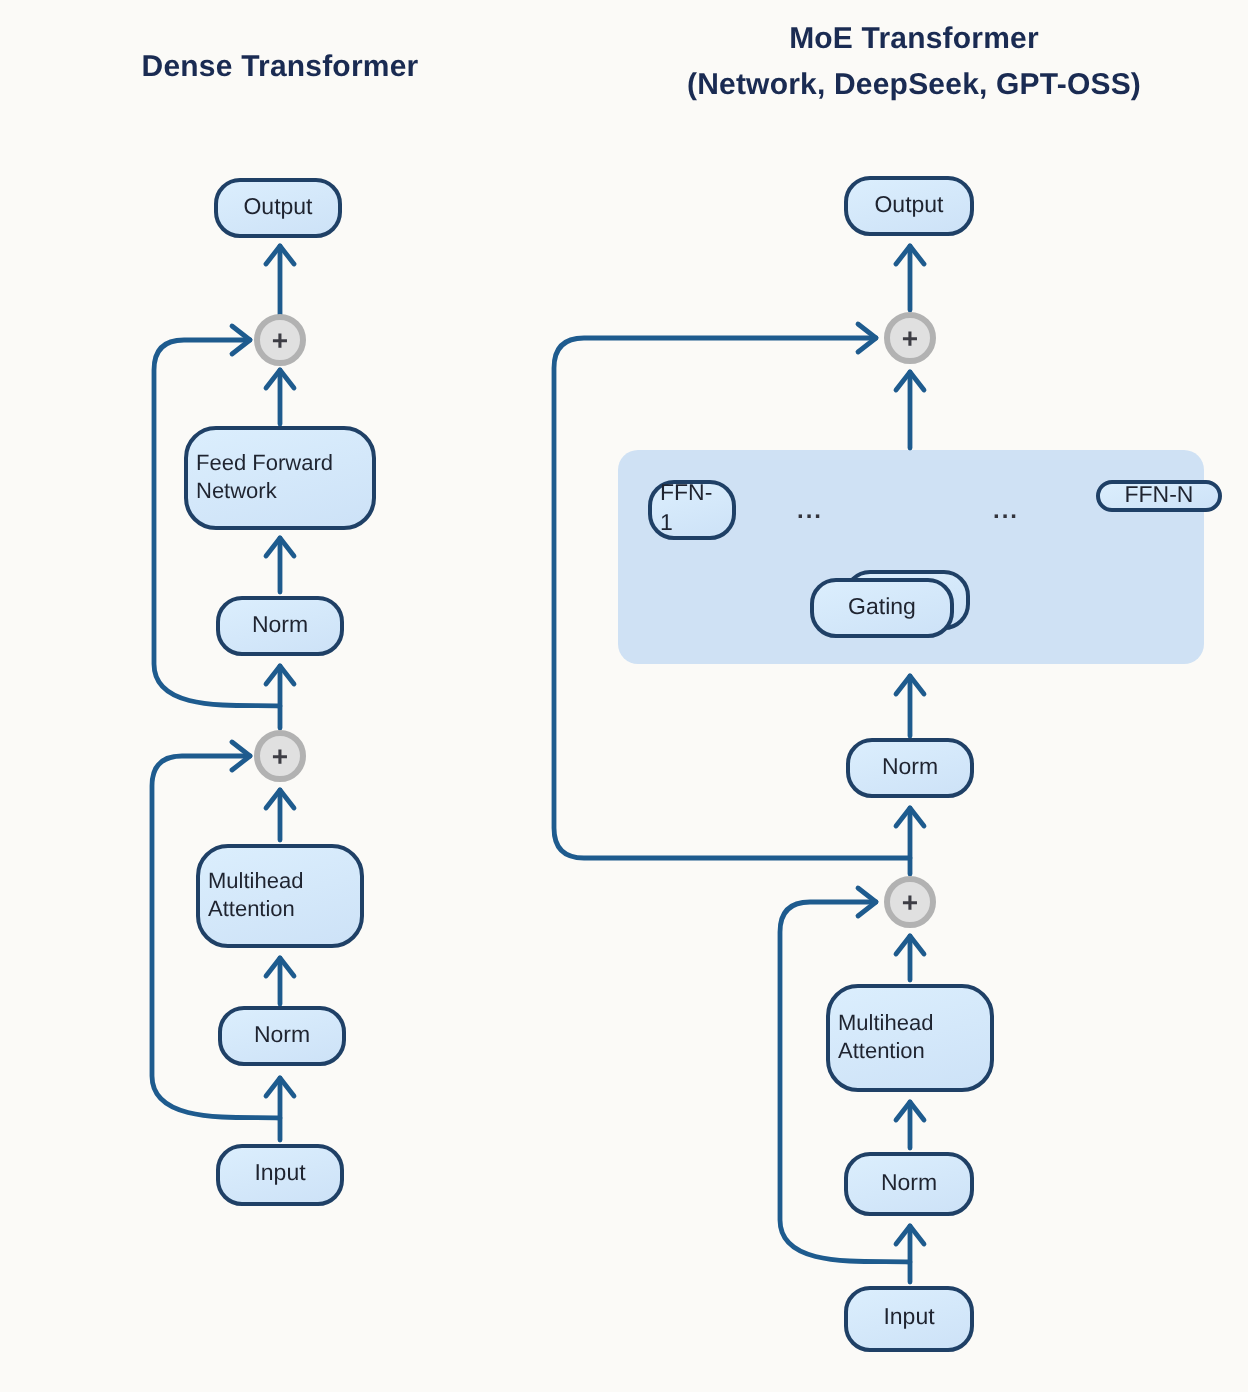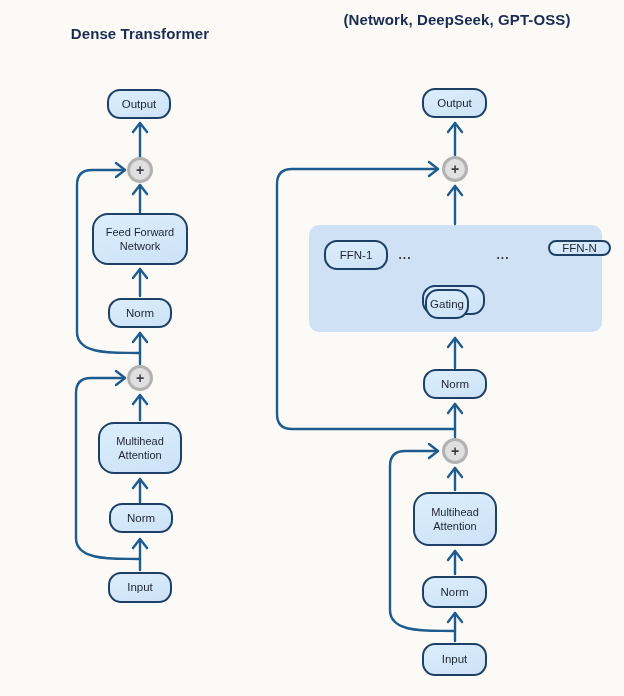--- a/index.html
+++ b/index.html
@@ -39,61 +39,62 @@
     font-size:14px;font-weight:bold;fill:#3d3d44;
   }
   .panel{
     position:absolute;z-index:1;
     left:309px;top:225px;width:293px;height:107px;
     background:var(--panel-fill);border-radius:10px;
   }
   .node{
     position:absolute;z-index:3;
     display:flex;align-items:center;justify-content:center;
-    text-align:center;
+    text-align:left;
     font-size:11.5px;line-height:1.3;color:var(--node-text);
     background:linear-gradient(165deg,var(--box-fill-top),var(--box-fill-bottom));
     border:2.4px solid var(--box-border);
     border-radius:13px;
     padding:2px 4px;
   }
   .node.big{border-radius:16px;font-size:11px;}
   .dots{
     position:absolute;z-index:3;width:24px;text-align:center;
     font-size:12px;font-weight:bold;color:#33343c;letter-spacing:1px;
   }
   
   .l-output{left:107px;top:89px;width:64px;height:30px;}
   .l-ffn{left:92px;top:213px;width:96px;height:52px;}
   .l-norm1{left:108px;top:298px;width:64px;height:30px;}
   .l-mha{left:98px;top:422px;width:84px;height:52px;}
   .l-norm2{left:109px;top:503px;width:64px;height:30px;}
   .l-input{left:108px;top:572px;width:64px;height:31px;}
   
   .r-output{left:422px;top:88px;width:65px;height:30px;}
-  .r-ffn1{left:324px;top:240px;width:64px;height:30px;}
+  .r-ffn1{left:324px;top:240px;width:44px;height:30px;}
   .r-ffni{left:422px;top:240px;width:63px;height:30px;margin-top:45px;}
   .r-ffnn{left:548px;top:240px;width:63px;height:16px;}
   .r-dots1{left:393px;top:248px;}
   .r-dots2{left:491px;top:248px;}
-  .r-gating{left:425px;top:289px;width:44px;height:30px;}
+  .r-gating{left:405px;top:289px;width:72px;height:30px;}
   .r-norm1{left:423px;top:369px;width:64px;height:30px;}
   .r-mha{left:413px;top:492px;width:84px;height:54px;}
   .r-norm2{left:422px;top:576px;width:65px;height:32px;}
   .r-input{left:422px;top:643px;width:65px;height:33px;}
 </style>
 </head>
 <body>
 
 <div class="canvas">
 
   <div class="title title-left">
     <div>Dense Transformer</div>
   </div>
   <div class="title title-right">
+    <div>MoE Transformer</div>
     <div>(Network, DeepSeek, GPT-OSS)</div>
   </div>
 
   <div class="panel"></div>
 
   <svg class="edges" width="624" height="696" viewBox="0 0 624 696">
     <defs>
       <marker id="ah" viewBox="0 0 14 18" markerWidth="14" markerHeight="18" refX="11" refY="9" orient="auto" markerUnits="userSpaceOnUse">
         <path class="edge" d="M2,2 L11,9 L2,16"></path>
       </marker>

